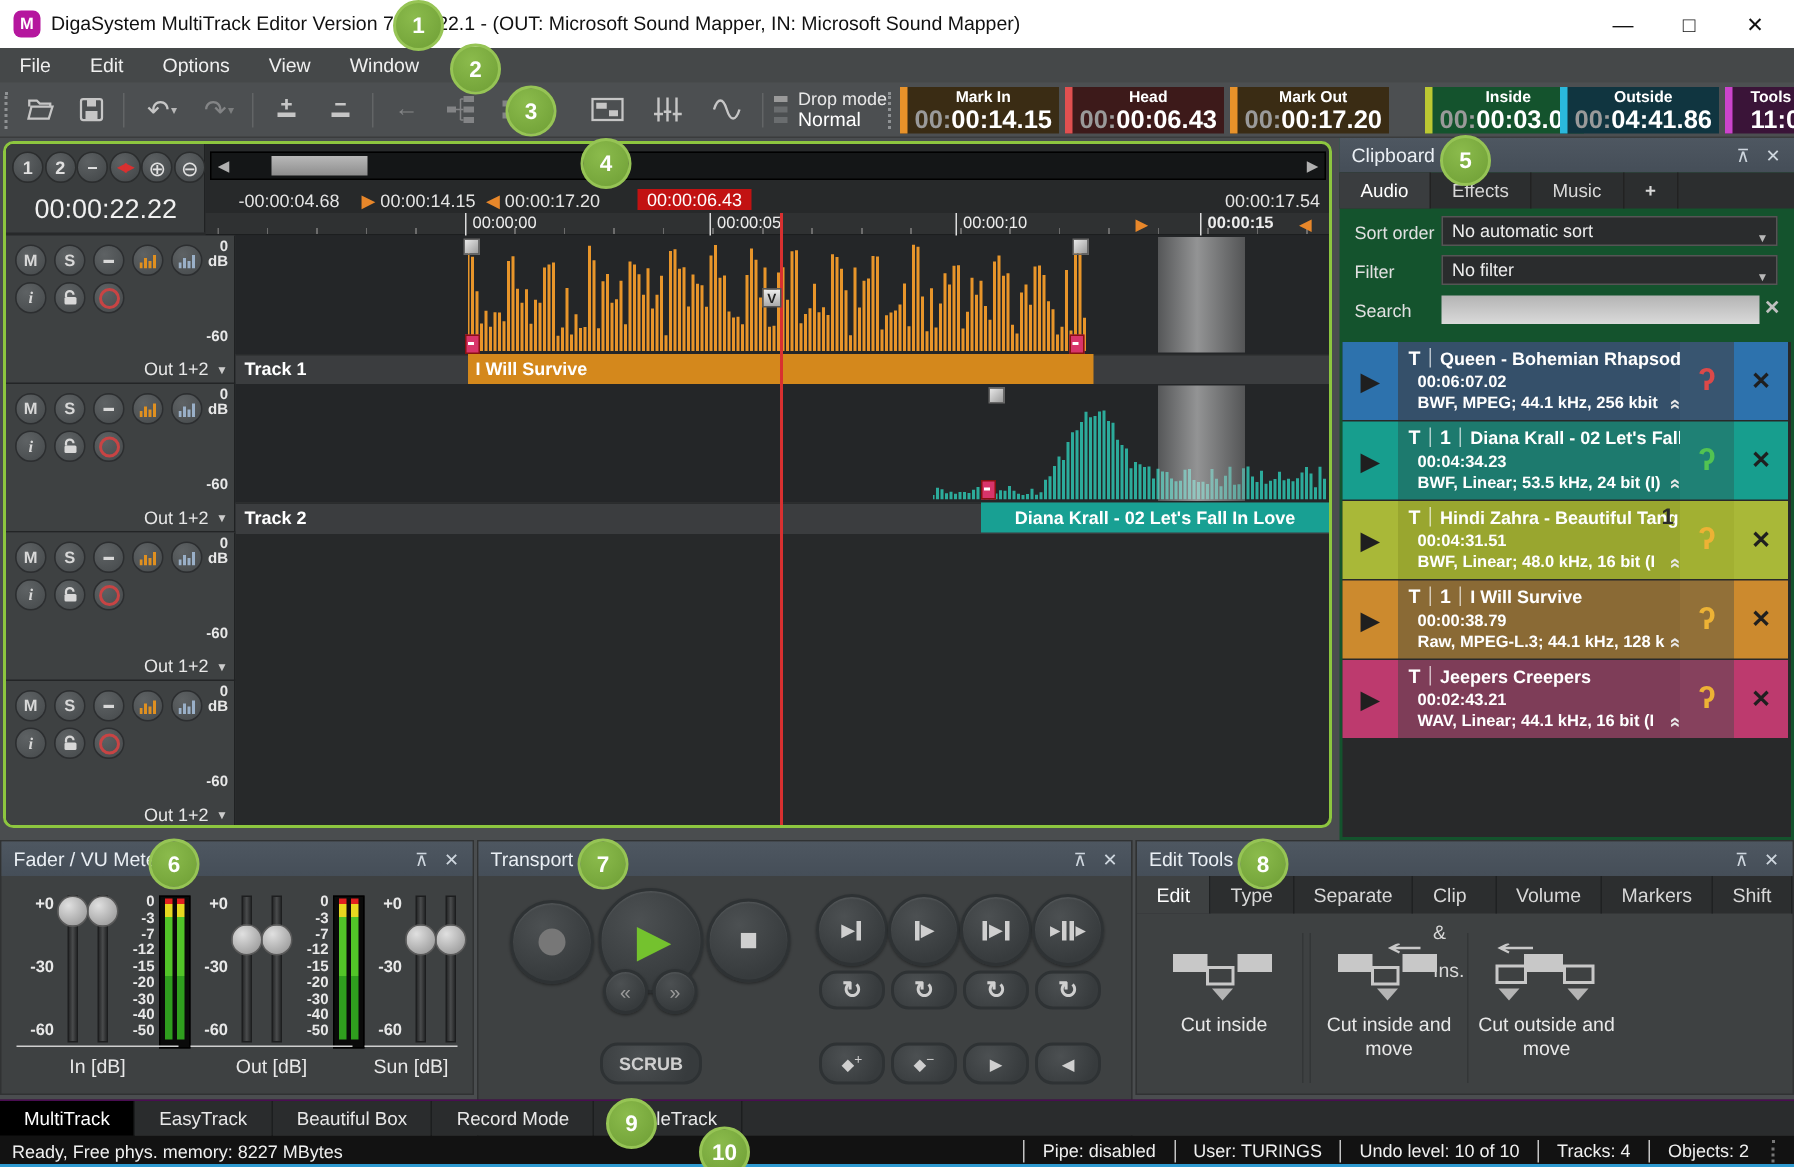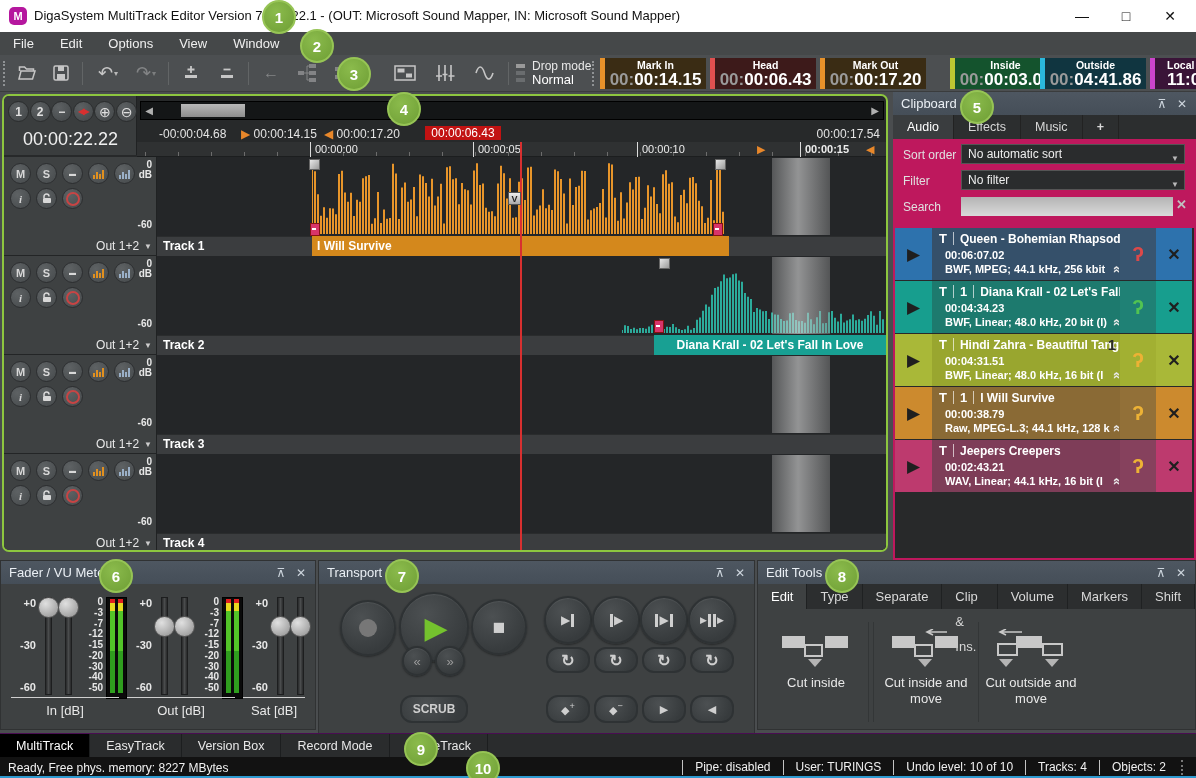--- a/index.html
+++ b/index.html
@@ -60,21 +60,21 @@
              white-space:nowrap;overflow:hidden;z-index:7}
   .grayband{position:absolute;top:1px;width:58px;height:77px;z-index:5;
             background:linear-gradient(90deg,rgba(200,200,200,.30),rgba(215,215,215,.62) 45%,rgba(150,150,150,.42))}
   .handle{position:absolute;width:9px;height:9px;background:linear-gradient(135deg,#e8e8e8,#9a9a9a);border:1px solid #666;z-index:8}
   .redmk{position:absolute;width:8px;height:11px;background:#d8346a;border:1px solid #811;z-index:8}
   .redmk::after{content:"";position:absolute;left:1px;top:4px;width:4px;height:2px;background:#fff}
   #playhead{left:516px;top:46px;width:2px;height:412px;background:#d83030;z-index:30}
   #vmark{left:504px;top:96px;width:13px;height:13px;background:linear-gradient(#eee,#aaa);border:1px solid #555;z-index:31;
          color:#222;font-size:9px;font-weight:bold;text-align:center;line-height:12px}
   
-  #clipboard{left:893px;top:92px;width:303px;height:468px;background:#be185d}
+  #clipboard{left:893px;top:92px;width:303px;height:468px;background:#14532d}
   .ptitle{position:absolute;left:0;top:0;right:0;height:23px;background:linear-gradient(#4e5761,#454e58);
           color:#eaeff4;font-size:13px;line-height:23px;padding-left:8px;box-sizing:border-box}
   .pinico,.closeico{position:absolute;top:4px;width:16px;height:16px;color:#ced6de;font-size:12px;text-align:center;line-height:16px}
   #cb-tabs{left:0;top:23px;width:303px;height:24px;background:#2c2e2f;display:flex}
   .cbtab{height:24px;line-height:24px;text-align:center;color:#d8d8d8;font-size:12.5px;border-right:1px solid #222;padding:0 14px}
   .cbtab.active{background:#3a3d3f;color:#fff}
   .cbrow-label{position:absolute;left:10px;color:#e0e0e0;font-size:12px}
   .dd{position:absolute;left:68px;width:224px;height:20px;background:#2a2c2d;border:1px solid #555;
       color:#eee;font-size:12px;line-height:18px;padding:0 6px}
   .dd .ddar{position:absolute;right:5px;top:5px;font-size:8px;color:#b8b8b8}
@@ -274,21 +274,21 @@
       <div class="tcbox a" style="left: 440px; background: rgb(16, 53, 64);">
         <div class="tcbar" style="background: rgb(42, 184, 220);"></div>
         <div class="tcbody">
           <div class="tclabel">Outside</div>
           <div class="tcval"><span class="tcpre">00:</span>04:41.86</div>
         </div>
       </div>
       <div class="tcbox a" style="left: 550px; background: rgb(58, 20, 56);">
         <div class="tcbar" style="background: rgb(204, 68, 204);"></div>
         <div class="tcbody" style="align-items: flex-start; padding-left: 12px;">
-          <div class="tclabel">Local</div>
+          <div class="tclabel">Tools</div>
           <div class="tcval"><span class="tcpre"></span>11:0</div>
         </div>
       </div>
     </div>
 </div>
 
 <div id="mt" class="a">
   <div id="mt-leftzone" class="a">
       <div class="zbtn a" style="left: 4px;">1</div>
       <div class="zbtn a" style="left: 25.6px;">2</div>
@@ -457,26 +457,20 @@
         <div class="dbcol" style="top: 3px;">
           <div>0</div>
           <div>dB</div>
         </div>
         <div class="dbcol" style="top: 63px;">-60</div>
         <div class="outrow">
           <span>Out 1+2</span>
           <span style="font-size:8px;color:#ccc">▼</span>
         </div>
       </div>
-      <div class="trackcontent a" style="top: 259px;">
-        <div class="grayband" style="left: 615px;"></div>
-        <div class="trackstrip">
-          <div class="tname">Track 3</div>
-        </div>
-      </div>
       <div class="trackhead a" style="top: 358px;">
         <div class="cbtn" style="left: 6px; top: 6px;">M</div>
         <div class="cbtn" style="left: 32px; top: 6px;">S</div>
         <div class="cbtn" style="left: 58px; top: 6px; font-size: 7px;">▬</div>
         <div class="cbtn" style="left: 84px; top: 6px;">
           <svg width="11" height="11">
             <rect x="0" y="7" width="2" height="4" fill="#e09020"></rect>
             <rect x="3" y="4" width="2" height="7" fill="#e09020"></rect>
             <rect x="6" y="6" width="2" height="5" fill="#e09020"></rect>
             <rect x="9" y="2" width="2" height="9" fill="#e09020"></rect>
@@ -501,26 +495,20 @@
           <div style="width:10px;height:10px;border:2.5px solid #c84444;border-radius:50%"></div>
         </div>
         <div class="dbcol" style="top: 3px;">
           <div>0</div>
           <div>dB</div>
         </div>
         <div class="dbcol" style="top: 63px;">-60</div>
         <div class="outrow">
           <span>Out 1+2</span>
           <span style="font-size:8px;color:#ccc">▼</span>
-        </div>
-      </div>
-      <div class="trackcontent a" style="top: 358px;">
-        <div class="grayband" style="left: 615px;"></div>
-        <div class="trackstrip">
-          <div class="tname">Track 4</div>
         </div>
       </div>
     </div>
   <div id="vmark" class="a">V</div>
   <div id="playhead" class="a"></div>
 <div class="rlab a" style="left: 306px; top: 46px;">00:00:00</div>
     <div class="rlab a" style="left: 469px; top: 46px;">00:00:05</div>
     <div class="rlab a" style="left: 633px; top: 46px;">00:00:10</div>
     <div class="rlab a" style="left: 796px; top: 46px; font-weight: bold;">00:00:15</div>
   </div>
@@ -562,21 +550,21 @@
         <div class="eplay" style="background: rgb(23, 158, 142);">▶</div>
         <div class="emain" style="background: rgb(29, 122, 110);">
           <div class="eline1">
             <div class="et">T</div>
             <div class="esep"></div>
             <div class="et">1</div>
             <div class="esep"></div>
             <div class="etitle">Diana Krall - 02 Let's Fall In Lo</div>
           </div>
           <div class="edur">00:04:34.23</div>
-          <div class="efmt">BWF, Linear; 48.0 kHz, 20 bit (I)</div>
+          <div class="efmt">BWF, Linear; 53.5 kHz, 24 bit (I)</div>
           <div class="echev">»</div>
         </div>
         <div class="eear" style="background: rgb(29, 122, 110); color: rgb(77, 184, 77); filter: brightness(1.06);">ʔ</div>
         <div class="ex" style="background: rgb(23, 158, 142);">✕</div>
       </div>
       <div class="entry">
         <div class="eplay" style="background: rgb(169, 184, 56);">▶</div>
         <div class="emain" style="background: rgb(153, 166, 47);">
           <div class="eline1">
             <div class="et">T</div>
@@ -704,21 +692,21 @@
         <div class="slider">
           <div class="strack"></div>
           <div class="knob" style="top: 19px;"></div>
         </div>
         <div class="slider">
           <div class="strack"></div>
           <div class="knob" style="top: 19px;"></div>
         </div>
       </div>
       <div class="funder a" style="left: 242px; width: 62px;"></div>
-      <div class="flabel a" style="left: 236px; width: 74px;">Sat [dB]</div>
+      <div class="flabel a" style="left: 236px; width: 74px;">Sun [dB]</div>
     </div>
 </div>
 
 <div id="transport" class="a panel">
   <div class="ptitle">Transport</div>
   <div class="pinico" style="right:26px">⊼</div>
   <div class="closeico" style="right:6px">✕</div>
   <div class="tcirc" style="left:21px;top:39px;width:52px;height:52px">
     <div style="width:18px;height:18px;border-radius:50%;background:#777"></div>
     </div>
@@ -834,21 +822,21 @@
           </svg>
         </div>
         <div class="toollabel">Cut outside and move</div>
       </div>
     </div>
 </div>
 
 <div id="btabs" class="a">
     <div class="btab" style="background: #000000; color: rgb(255, 255, 255);">MultiTrack</div>
     <div class="btab">EasyTrack</div>
-    <div class="btab">Version Box</div>
+    <div class="btab">Beautiful Box</div>
     <div class="btab">Record Mode</div>
     <div class="btab">SingleTrack</div>
   </div>
 <div id="statusbar" class="a">
   <div id="status-left">Ready, Free phys. memory: 8227 MBytes</div>
   <div id="segs" style="display:flex">
       <div class="seg">Pipe: disabled</div>
       <div class="seg">User: TURINGS</div>
       <div class="seg">Undo level: 10 of 10</div>
       <div class="seg">Tracks: 4</div>

